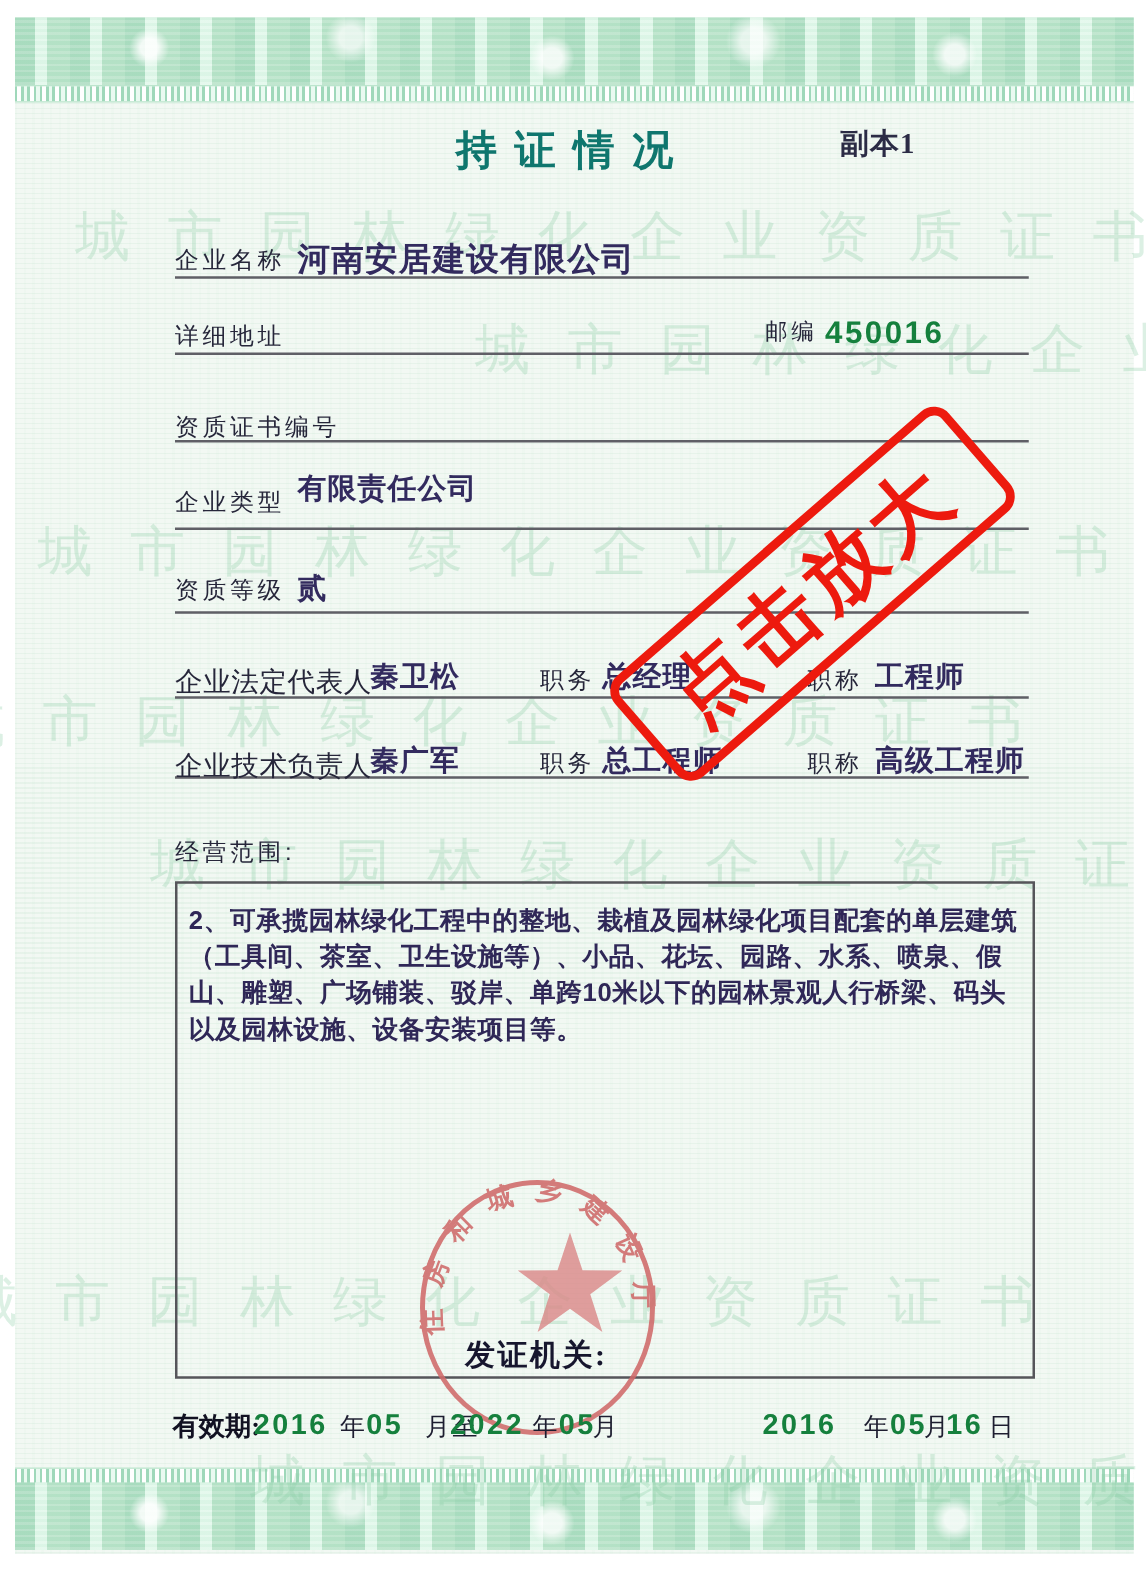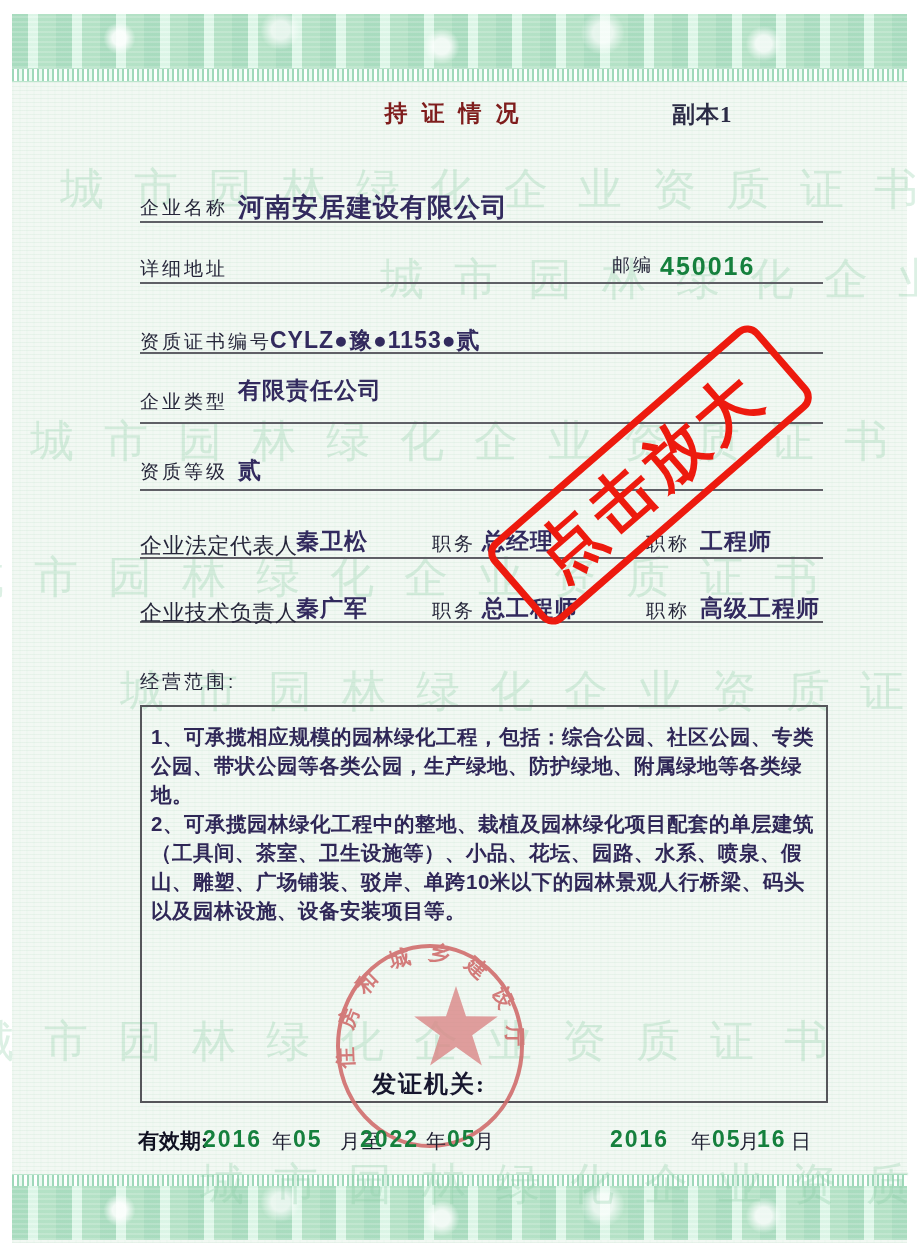--- a/index.html
+++ b/index.html
@@ -33,22 +33,22 @@
   .wm{position:absolute;z-index:1;white-space:nowrap;font-size:44px;letter-spacing:30px;
       color:rgba(140,205,165,0.30);font-family:"Liberation Serif",serif;pointer-events:none;}
   
   .label{position:absolute;z-index:3;font-family:Liberation Sans, sans-serif;font-size:19px;
          color:#26263a;letter-spacing:3px;white-space:nowrap;}
   .label-tight{letter-spacing:0.5px;font-size:22px;}
   .value{position:absolute;z-index:3;font-weight:bold;font-size:23px;color:#322a5e;
          letter-spacing:1px;white-space:nowrap;}
   .rule{position:absolute;left:140px;width:683px;height:2px;background:#5f5f66;z-index:2;}
   .title{position:absolute;left:0;right:0;top:98px;text-align:center;z-index:3;
-         font-family:"Liberation Serif",serif;font-weight:bold;font-size:23px;
-         letter-spacing:14px;color:#7f1d1d;}
+         font-family:"Liberation Serif",serif;font-weight:bold;font-size:33px;
+         letter-spacing:14px;color:#0f766e;}
   .copy-label{position:absolute;left:672px;top:99px;z-index:3;font-weight:bold;font-size:23px;
               color:#2b2b45;font-family:"Liberation Serif",serif;letter-spacing:1px;}
   .scope-box{position:absolute;left:140px;top:705px;width:688px;height:398px;
              border:2px solid #55555a;z-index:2;box-sizing:border-box;background:transparent;}
   .scope-text{position:absolute;left:151px;top:722px;width:668px;z-index:3;
               font-weight:bold;font-size:20.5px;line-height:29px;color:#2f2757;letter-spacing:0.5px;}
   .issuer{position:absolute;left:372px;top:1068px;z-index:3;font-family:"Liberation Serif",serif;
           font-weight:bold;font-size:24px;color:#16162e;letter-spacing:2px;}
   .v-num{position:absolute;top:1126px;z-index:3;font-family:Liberation Sans, sans-serif;
          font-size:23px;font-weight:600;color:#15803d;letter-spacing:2px;}
@@ -90,21 +90,20 @@
   <span class="label" style="left:140px;top:195px">企业名称</span>
   <span class="value" style="left:238px;top:190px;font-size:26px">河南安居建设有限公司</span>
   <div class="rule" style="top:221px"></div>
 
   <span class="label" style="left:140px;top:256px">详细地址</span>
   <span class="label" style="left:612px;top:253px;font-size:18px">邮编</span>
   <span class="v-num" style="position:absolute;left:660px;top:252px;font-size:25px">450016</span>
   <div class="rule" style="top:282px"></div>
 
   <span class="label" style="left:140px;top:329px">资质证书编号</span>
-  <span class="value" style="left:270px;top:325px">CYLZ●豫●1153●贰</span>
   <div class="rule" style="top:352px"></div>
 
   <span class="label" style="left:140px;top:389px">企业类型</span>
   <span class="value" style="left:238px;top:375px">有限责任公司</span>
   <div class="rule" style="top:422px"></div>
 
   <span class="label" style="left:140px;top:459px">资质等级</span>
   <span class="value" style="left:238px;top:455px">贰</span>
   <div class="rule" style="top:489px"></div>
 
@@ -120,21 +119,20 @@
   <span class="value" style="left:296px;top:593px">秦广军</span>
   <span class="label" style="left:432px;top:598px">职务</span>
   <span class="value" style="left:482px;top:593px">总工程师</span>
   <span class="label" style="left:646px;top:598px">职称</span>
   <span class="value" style="left:700px;top:593px">高级工程师</span>
   <div class="rule" style="top:621px"></div>
 
   <span class="label" style="left:140px;top:669px">经营范围:</span>
   <div class="scope-box"></div>
   <div class="scope-text">
-    <div>1、可承揽相应规模的园林绿化工程，包括：综合公园、社区公园、专类公园、带状公园等各类公园，生产绿地、防护绿地、附属绿地等各类绿地。</div>
     <div>2、可承揽园林绿化工程中的整地、栽植及园林绿化项目配套的单层建筑（工具间、茶室、卫生设施等）、小品、花坛、园路、水系、喷泉、假山、雕塑、广场铺装、驳岸、单跨10米以下的园林景观人行桥梁、码头以及园林设施、设备安装项目等。</div>
   </div>
 
   <svg class="seal" width="200" height="214" viewBox="0 0 200 214">
     <ellipse cx="100" cy="104" rx="92" ry="100" fill="none" stroke="#d06a6a" stroke-width="4"></ellipse>
     <polygon fill="#d98585" opacity="0.9" points="126,44 136,74.2 167.8,74.4 142.2,93.3 151.9,123.6 126,105 100.1,123.6 109.8,93.3 84.2,74.4 116,74.2"></polygon>
     <path id="sealArc" d="M 26.7 133.4 A 78 86 0 1 1 173.3 133.4" fill="none" stroke="none"></path>
     <text font-size="21" font-weight="bold" fill="#cf6a6a" letter-spacing="16" font-family="Liberation Serif, serif">
       <textPath href="#sealArc" startOffset="8">住房和城乡建设厅</textPath>
     </text>

